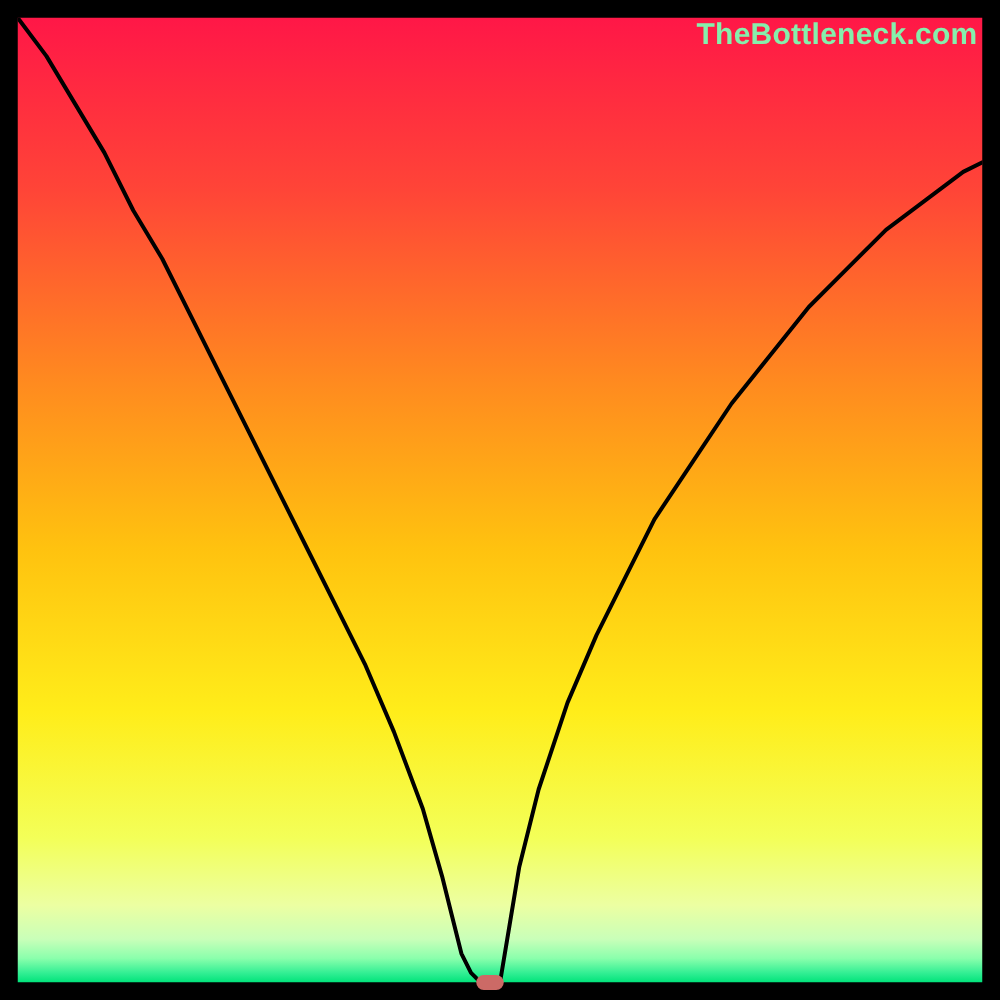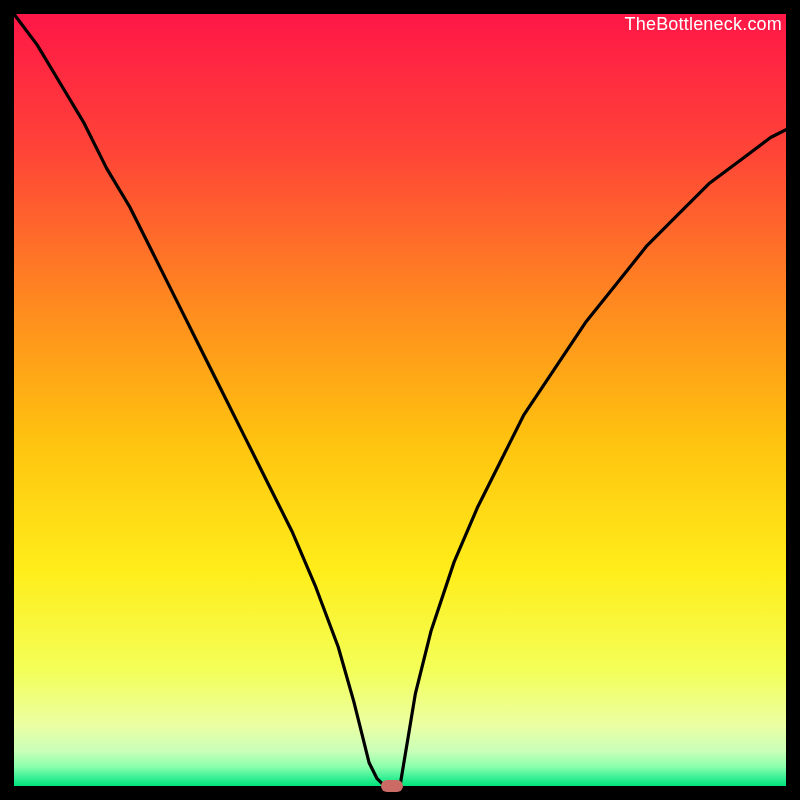--- a/index.html
+++ b/index.html
@@ -23,23 +23,23 @@
     position: absolute;
     left: 0;
     top: 0;
     width: 772px;
     height: 772px;
   }
   .watermark {
     position: absolute;
     top: 0px;
     right: 4px;
-    color: #ffffff;
-    font-size: 18px;
-    font-weight: 400;
+    color: #86efac;
+    font-size: 24px;
+    font-weight: 700;
     letter-spacing: 0.2px;
     user-select: none;
   }
   .marker {
     position: absolute;
     width: 22px;
     height: 12px;
     background: #cc6a66;
     border-radius: 6px;
     transform: translate(-50%, -50%);

